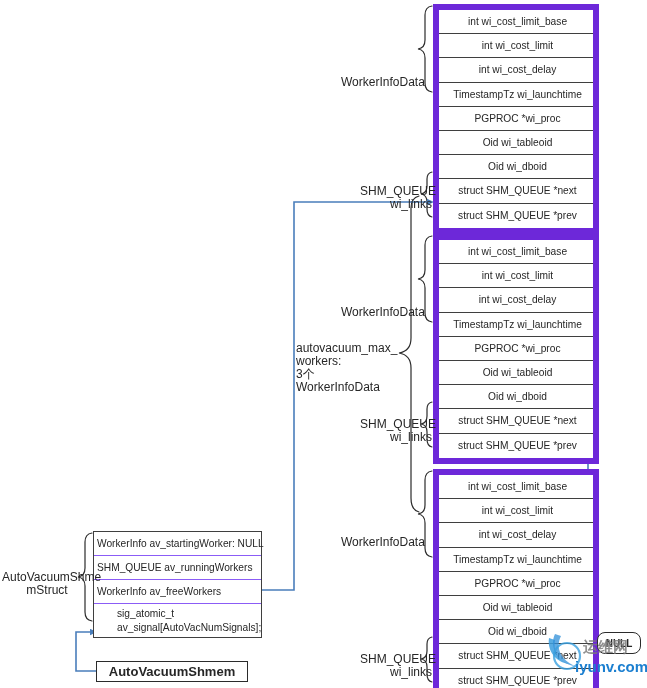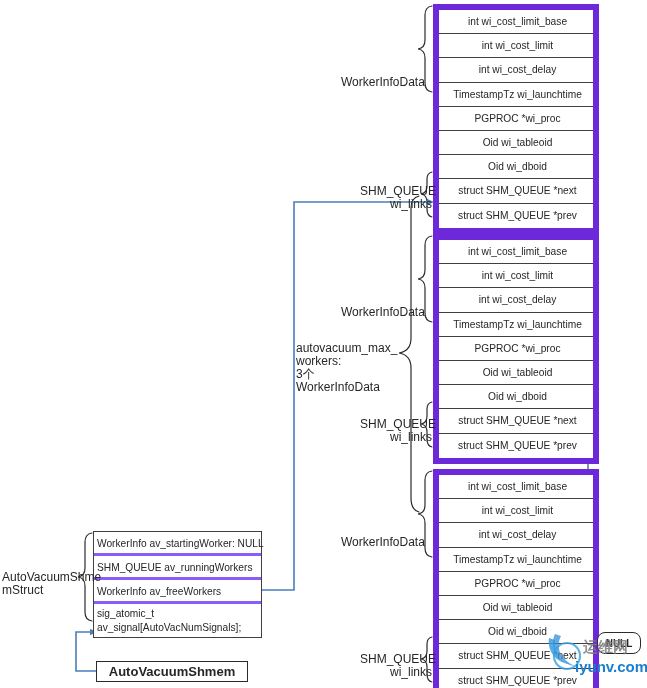--- a/index.html
+++ b/index.html
@@ -36,25 +36,25 @@
   #struct2{left:433px;top:234px;}
   #struct3{left:433px;top:469px;}
 
   
   #avshmem-struct{
     position:absolute;left:93px;top:531px;width:169px;
     border:1px solid #3f3f3f;box-sizing:border-box;background:#fff;
   }
   #avshmem-struct .row{
     height:24px;line-height:24px;
-    border-bottom:3px solid #8b5cf6;box-sizing:border-box;
+    border-bottom:1px solid #8b5cf6;box-sizing:border-box;
     font-size:10.2px;padding-left:3px;white-space:nowrap;
   }
   #avshmem-struct .row.tall{
-    height:33px;line-height:14px;padding-top:3px;
+    height:33px;line-height:14px;padding-top:3px;margin-left:20px;
   }
   #avshmem-struct .row:last-child{border-bottom:none;}
 
   
   .titlebox{
     position:absolute;border:1px solid #2b2b2b;background:#fff;
     box-sizing:border-box;text-align:center;font-weight:bold;
   }
   #avshmem-label-box{
     left:96px;top:661px;width:152px;height:21px;
@@ -71,21 +71,21 @@
     white-space:nowrap;line-height:13px;
   }
 
   #lbl-wid1{left:341px;top:76px;}
   #lbl-shm1{left:360px;top:185px;width:72px;text-align:right;}
   #lbl-wid2{left:341px;top:306px;}
   #lbl-shm2{left:360px;top:418px;width:72px;text-align:right;}
   #lbl-wid3{left:341px;top:536px;}
   #lbl-shm3{left:360px;top:653px;width:72px;text-align:right;}
   #lbl-avmax{left:296px;top:342px;width:90px;text-align:left;}
-  #lbl-avshmemstruct{left:2px;top:571px;width:90px;}
+  #lbl-avshmemstruct{left:2px;top:571px;width:90px;text-align:center;}
 
   
   #watermark{position:absolute;left:545px;top:620px;width:102px;height:68px;pointer-events:none;}
 </style>
 </head>
 <body>
 
 <svg id="canvas" viewBox="0 0 647 688" xmlns="http://www.w3.org/2000/svg">
   <defs>
     <marker id="arrL" markerWidth="8" markerHeight="8" refX="7" refY="3.2" orient="auto" markerUnits="userSpaceOnUse">

